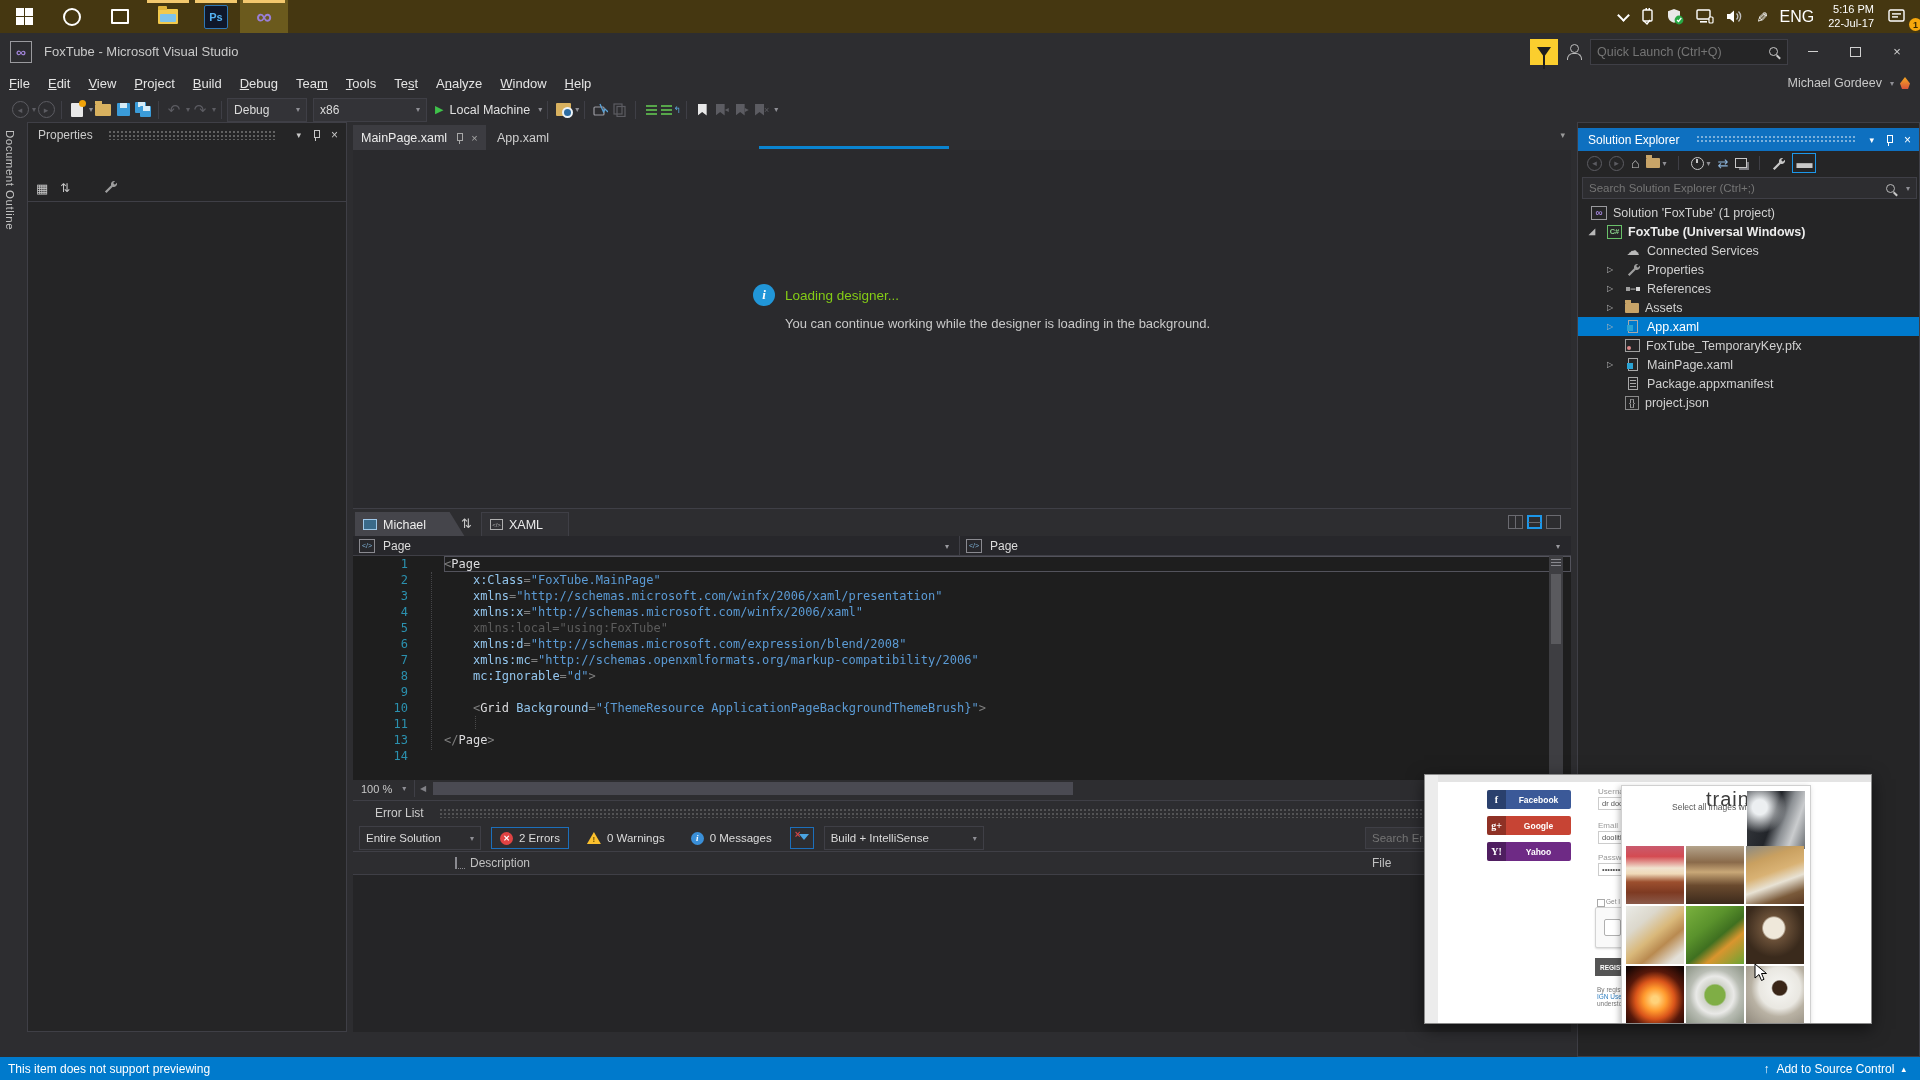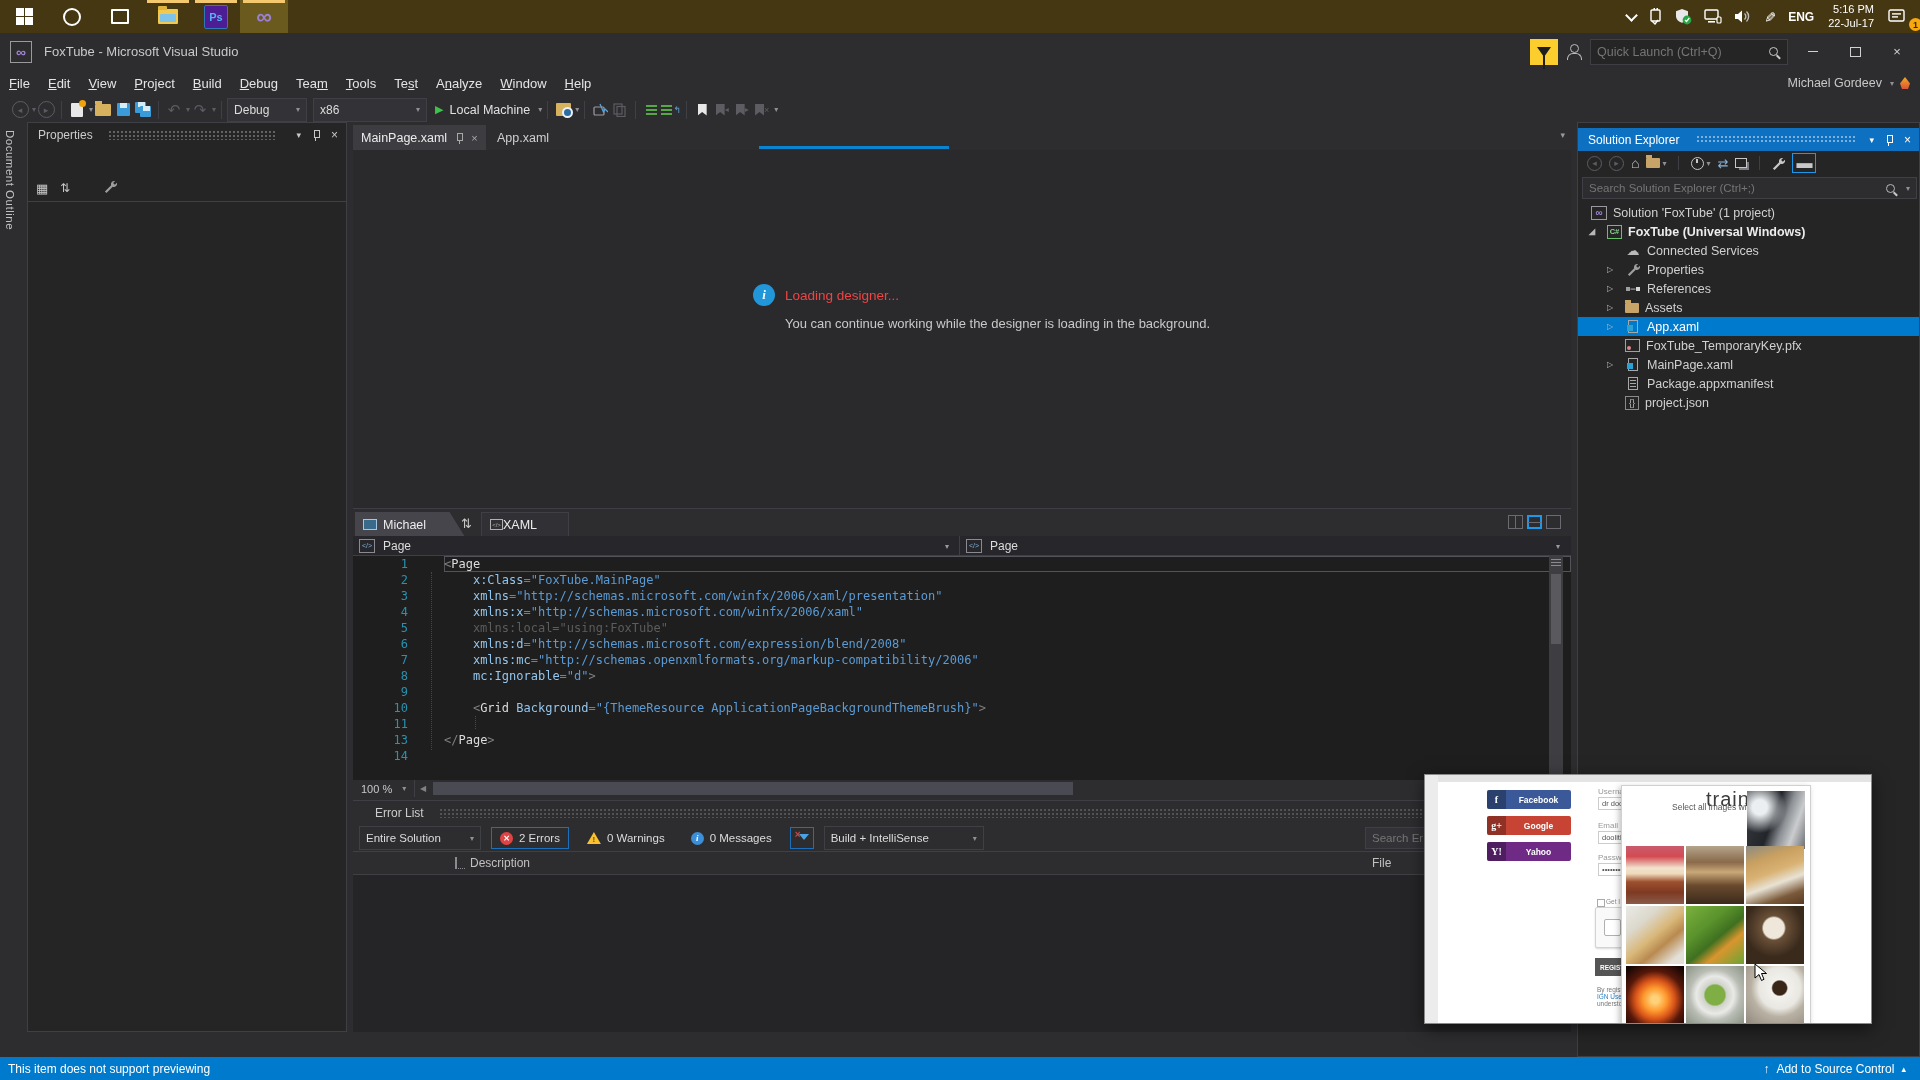--- a/index.html
+++ b/index.html
@@ -13,27 +13,27 @@
   .tb-slot{width:48px;height:33px;display:flex;align-items:center;justify-content:center;position:relative;}
   .tb-slot.active{background:#6b5a1d;}
   .tb-ind{position:absolute;top:0;left:3px;right:3px;height:3px;background:#f3c86e;}
   .winlogo{display:grid;grid-template-columns:8px 8px;grid-template-rows:8px 8px;gap:1px;}
   .winlogo span{background:#fff;}
   .cortana{width:14px;height:14px;border:2px solid #fff;border-radius:50%;}
   .taskview{width:14px;height:11px;border:2px solid #fff;border-radius:1px;}
   .folder-ico{position:relative;width:20px;height:15px;background:#f2c94c;border-radius:1px;}
   .folder-ico:before{content:"";position:absolute;top:-3px;left:0;width:9px;height:4px;background:#e0b33b;border-radius:1px 1px 0 0;}
   .folder-ico:after{content:"";position:absolute;left:2px;top:5px;right:2px;bottom:2px;background:#7ec3ea;border-radius:1px;}
-  .ps-ico{width:22px;height:22px;background:#4c1d95;border:1px solid #2f77b6;color:#55b2f2;font-size:11px;font-weight:bold;display:flex;align-items:center;justify-content:center;border-radius:2px;}
+  .ps-ico{width:22px;height:22px;background:#0f172a;border:1px solid #2f77b6;color:#55b2f2;font-size:11px;font-weight:bold;display:flex;align-items:center;justify-content:center;border-radius:2px;}
   .vs-ico{color:#9a7fd6;font-size:22px;font-weight:bold;line-height:1;}
   .tray{margin-left:auto;display:flex;align-items:center;height:33px;color:#fff;}
   .tray-item{display:flex;align-items:center;justify-content:center;height:33px;padding:0 6px;}
   .chev-down{width:7px;height:7px;border-right:2px solid #fff;border-bottom:2px solid #fff;transform:rotate(45deg);margin-top:-3px;}
   .tray svg{display:block;}
-  .eng{font-size:12px;font-weight:bold;}
+  .eng{font-size:16px;}
   .clockblk{font-size:11px;line-height:1.25;text-align:right;padding:0 8px;}
   .notif{position:relative;}
   .badge{position:absolute;right:-2px;bottom:2px;width:13px;height:13px;border-radius:50%;background:#f7a80c;color:#3a2a00;font-size:9px;font-weight:bold;display:flex;align-items:center;justify-content:center;}
   .pen-glyph{font-size:14px;transform:rotate(90deg);display:inline-block;}
 
   
   .titlebar{left:0;top:33px;width:1920px;height:37px;background:#2d2d30;display:flex;align-items:center;}
   .vslogo-small{width:20px;height:20px;margin-left:10px;border:1px solid #9a9a9e;display:flex;align-items:center;justify-content:center;color:#a184d8;font-size:14px;font-weight:bold;}
   .apptitle{margin-left:12px;font-size:13px;color:#c9c9c9;}
   .tb-right{margin-left:auto;display:flex;align-items:center;gap:8px;margin-right:6px;}
@@ -104,25 +104,25 @@
   
   .editcol{left:353px;top:122px;width:1218px;height:910px;background:#2d2d30;}
   .tabbar{position:absolute;left:0;top:0;width:100%;height:28px;}
   .etab{position:absolute;top:3px;height:25px;display:flex;align-items:center;font-size:12.5px;padding:0 8px;gap:7px;color:#cfcfcf;}
   .etab.active{background:#3c3c41;color:#ececec;}
   .tabx{color:#a8a8a8;font-size:11px;}
   .doc-dd{position:absolute;right:6px;top:8px;color:#9a9a9a;font-size:9px;}
   .progress{position:absolute;left:406px;top:24px;width:190px;height:3px;background:#0a84d0;}
   .designer{position:absolute;left:0;top:28px;width:100%;height:358px;background:#2a2a2d;}
   .info-circle{position:absolute;left:400px;top:134px;width:22px;height:22px;border-radius:50%;background:#2196d8;color:#fff;font-size:13px;font-weight:bold;display:flex;align-items:center;justify-content:center;font-family:"Liberation Serif",serif;font-style:italic;}
-  .load-title{position:absolute;left:432px;top:138px;font-size:13.5px;color:#ef4444;}
+  .load-title{position:absolute;left:432px;top:138px;font-size:13.5px;color:#84cc16;}
   .load-sub{position:absolute;left:432px;top:166px;font-size:13px;color:#c9c9c9;}
   .splitbar{position:absolute;left:0;top:386px;width:100%;height:28px;background:#2d2d30;border-top:1px solid #3f3f46;box-sizing:border-box;}
   .design-tab{position:absolute;left:2px;top:3px;width:102px;height:25px;background:#45454b;color:#ececec;font-size:12.5px;display:flex;align-items:center;padding-left:8px;gap:6px;clip-path:polygon(0 0,86% 0,100% 100%,0 100%);}
-  .xaml-tab{position:absolute;left:128px;top:3px;width:88px;height:25px;background:#313135;border:1px solid #3f3f46;color:#ececec;font-size:12.5px;display:flex;align-items:center;padding-left:8px;box-sizing:border-box;}
+  .xaml-tab{position:absolute;left:128px;top:3px;width:88px;height:25px;background:#313135;border:1px solid #3f3f46;color:#ececec;font-size:12.5px;display:flex;align-items:center;padding-left:8px;gap:6px;box-sizing:border-box;}
   .swap-btn{position:absolute;left:108px;top:7px;color:#c8c8c8;font-size:13px;}
   .mini-mon{width:12px;height:9px;border:1px solid #9ec7e8;background:#3a6a8a;}
   .mini-code{width:11px;height:9px;border:1px solid #b0b0b0;color:#b0b0b0;font-size:6px;display:flex;align-items:center;justify-content:center;}
   .pane-btns{position:absolute;right:10px;top:6px;display:flex;gap:4px;}
   .pane-btn{width:15px;height:14px;border:1px solid #6a6a70;box-sizing:border-box;position:relative;}
   .pane-btn.splitv:after{content:"";position:absolute;left:6px;top:0;bottom:0;width:1px;background:#6a6a70;}
   .pane-btn.sel{border-color:#1c97ea;box-shadow:0 0 0 1px #1c97ea inset;}
   .pane-btn.splith:after{content:"";position:absolute;top:6px;left:0;right:0;height:1px;background:#6a6a70;}
   .crumbs{position:absolute;left:0;top:414px;width:100%;height:20px;background:#27272b;border-bottom:1px solid #3f3f46;box-sizing:border-box;}
   .crumb-seg{position:absolute;top:0;height:19px;display:flex;align-items:center;font-size:12px;color:#dcdcdc;}

